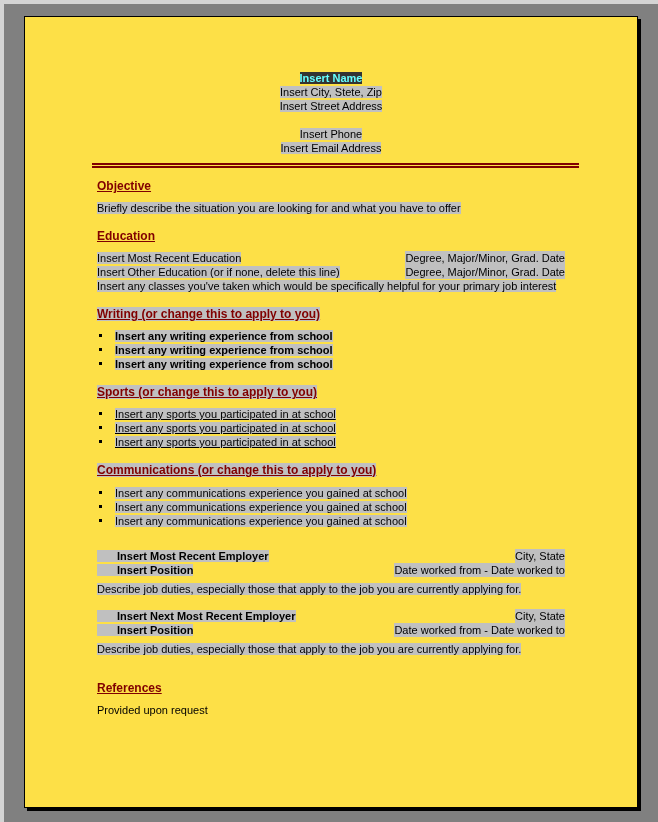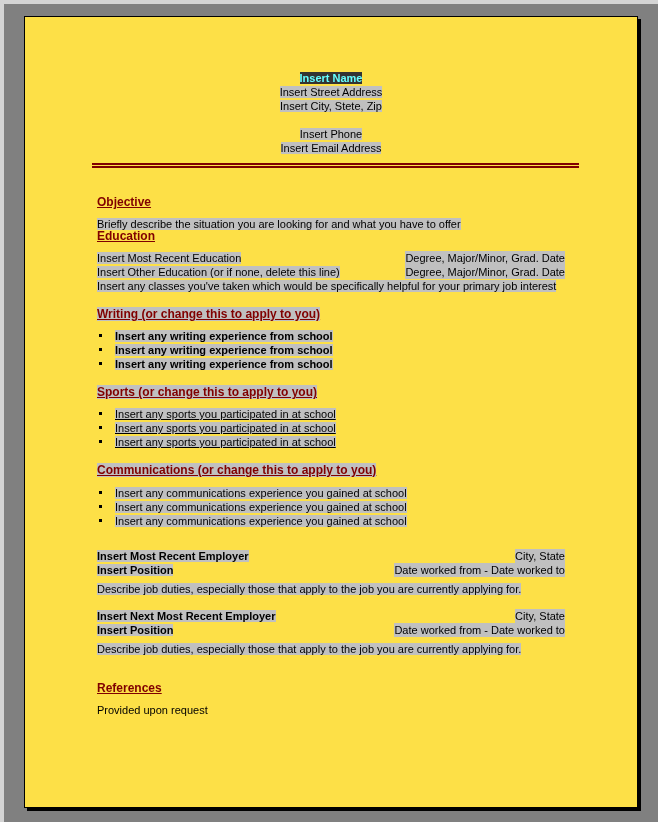--- a/index.html
+++ b/index.html
@@ -64,21 +64,21 @@
       display: inline-block;
     }
     .section-title.hl { background: #c0c0c0; }
     .row {
       line-height: 14px;
       height: 14px;
       white-space: nowrap;
       position: relative;
     }
     .row .right { position: absolute; right: 0; top: 0; }
-    .bold { font-weight: bold; }
+    .bold { font-weight: bold; padding-left: 20px; }
     ul.bullets { list-style: none; }
     ul.bullets li {
       position: relative;
       padding-left: 18px;
       line-height: 14px;
       height: 14px;
       white-space: nowrap;
     }
     ul.bullets li .bullet {
       position: absolute;
@@ -92,35 +92,35 @@
 <body>
 
 <div class="frame-top"></div>
 <div class="frame-left"></div>
 
 <div class="page-shadow"></div>
 <div class="page">
 
   <div class="header">
     <span class="line"><span class="name-hl">Insert Name</span></span>
+    <span class="line"><span class="hl">Insert City, Stete, Zip</span></span>
     <span class="line"><span class="hl">Insert Street Address</span></span>
-    <span class="line"><span class="hl">Insert City, Stete, Zip</span></span>
     <span class="line gap"></span>
     <span class="line"><span class="hl">Insert Phone</span></span>
     <span class="line"><span class="hl">Insert Email Address</span></span>
   </div>
 
   <div class="rule">
     <div></div>
       <div></div>
   </div>
 
   <div class="content">
 
-    <div class="block" style="top:16px;">
+    <div class="block" style="top:0px;">
       <div><span class="section-title">Objective</span></div>
       <div class="row" style="margin-top:8px;"><span class="hl">Briefly describe the situation you are looking for and what you have to offer</span></div>
     </div>
 
     <div class="block" style="top:50px;">
       <div><span class="section-title">Education</span></div>
       <div class="row" style="margin-top:8px;">
         <span class="hl">Insert Most Recent Education</span>
         <span class="right hl">Degree, Major/Minor, Grad. Date</span>
       </div>

